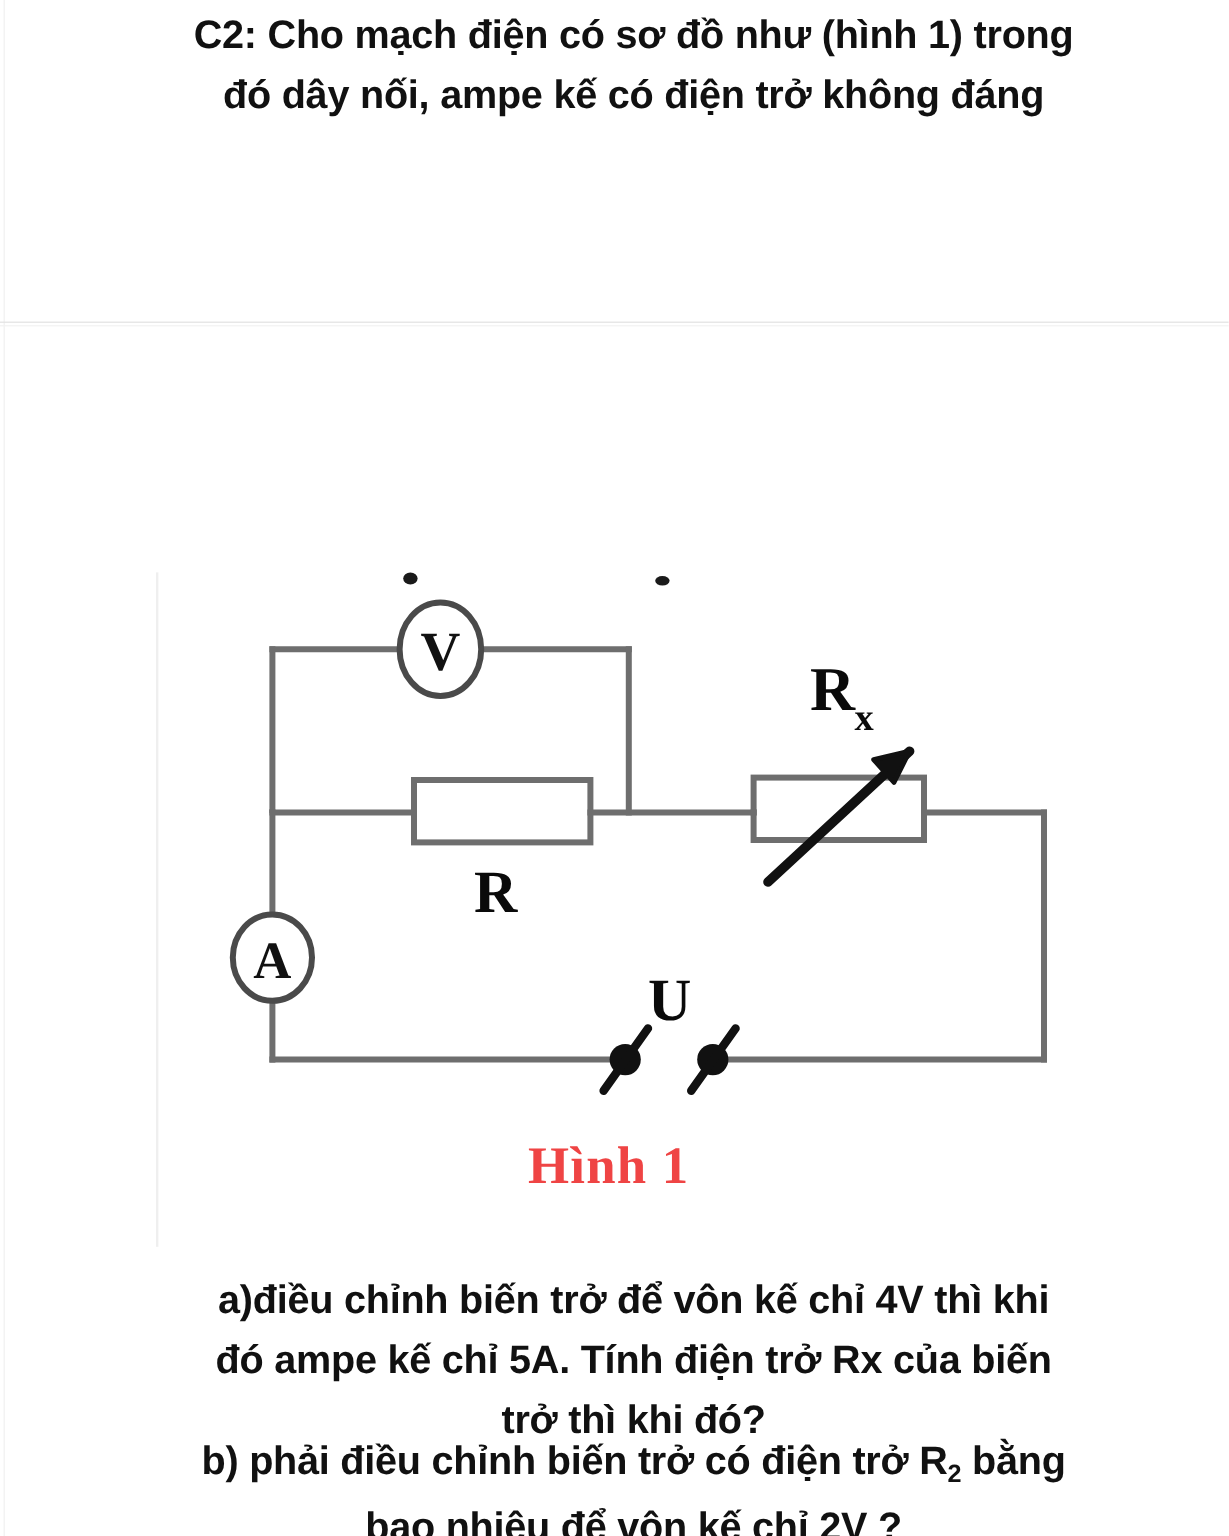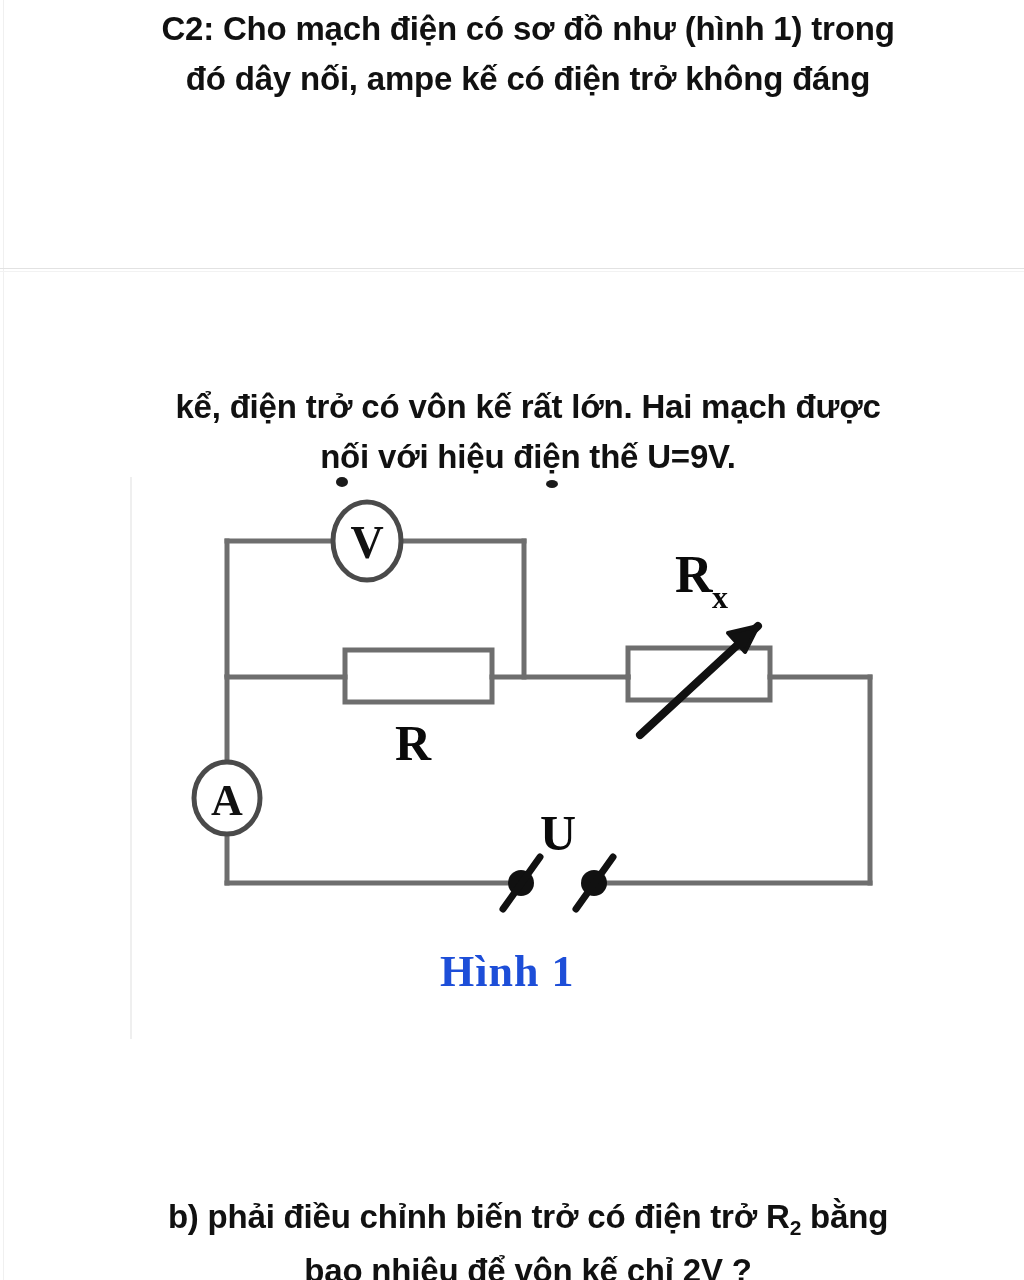--- a/index.html
+++ b/index.html
@@ -94,21 +94,21 @@
     display: block;
   }
 
   .fig-caption {
     position: absolute;
     left: 440px;
     top: 946px;
     font-family: "Liberation Serif", serif;
     font-size: 44px;
     font-weight: 700;
-    color: #1d4ed8;
+    color: #ef4444;
     letter-spacing: 1px;
   }
 
   .meter-letter {
     font-family: "Liberation Serif", serif;
     font-weight: 700;
     fill: #111111;
   }
   .comp-label {
     font-family: "Liberation Serif", serif;
@@ -122,22 +122,20 @@
 <div class="page">
 
   <div class="gutter-line"></div>
 
   <div class="text-block" id="block-intro">C2: Cho mạch điện có sơ đồ như (hình 1) trong
 đó dây nối, ampe kế có điện trở không đáng</div>
 
   <div class="section-divider"></div>
   <div class="section-divider second"></div>
 
-  <div class="text-block" id="block-second">kể, điện trở có vôn kế rất lớn. Hai mạch được
-nối với hiệu điện thế U=9V.</div>
 
   <div class="figure-rule"></div>
 
   <div class="figure">
     <svg width="790" height="570" viewBox="0 0 790 570" xmlns="http://www.w3.org/2000/svg">
 
       <g fill="none" stroke="#6e6e6e" stroke-width="5" stroke-linecap="square">
 
         <path d="M 97 205 L 97 71"></path>
 
@@ -199,17 +197,20 @@
 
       <g fill="#1a1a1a">
         <ellipse cx="212" cy="12" rx="6" ry="5"></ellipse>
         <ellipse cx="422" cy="14" rx="6" ry="4"></ellipse>
       </g>
     </svg>
   </div>
 
   <div class="fig-caption">Hình 1</div>
 
+  <div class="text-block" id="block-qa">a)điều chỉnh biến trở để vôn kế chỉ 4V thì khi
+đó ampe kế chỉ 5A. Tính điện trở Rx của biến
+trở thì khi đó?</div>
 
   <div class="text-block" id="block-qb">b) phải điều chỉnh biến trở có điện trở R<sub>2</sub> bằng
 bao nhiêu để vôn kế chỉ 2V ?</div>
 
 </div>
 
 </body></html>

